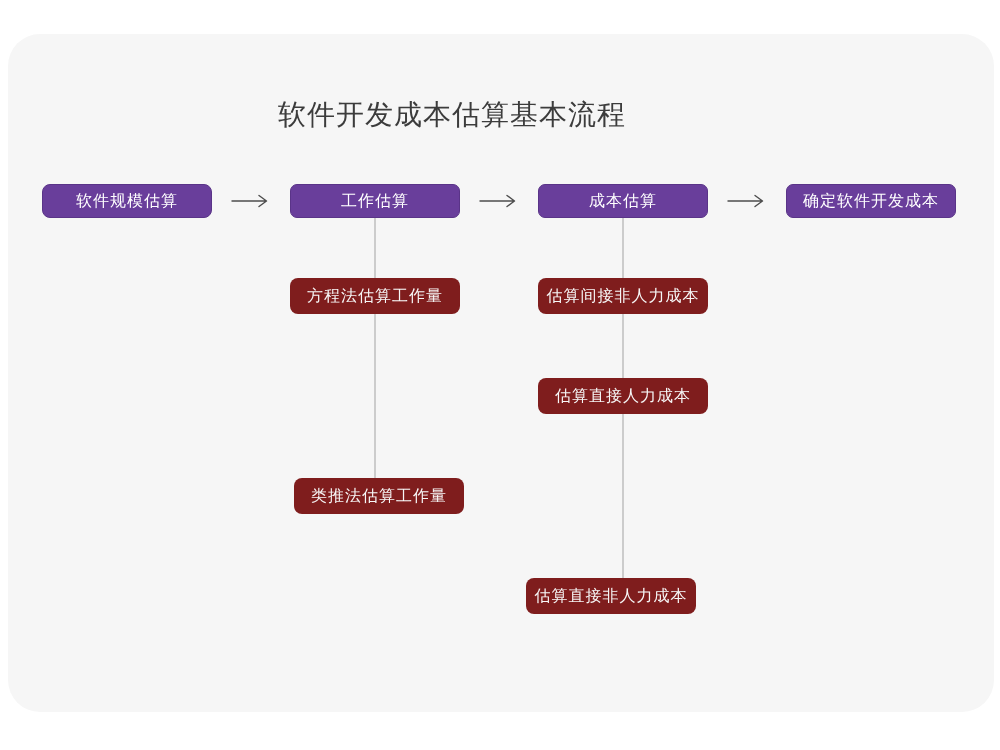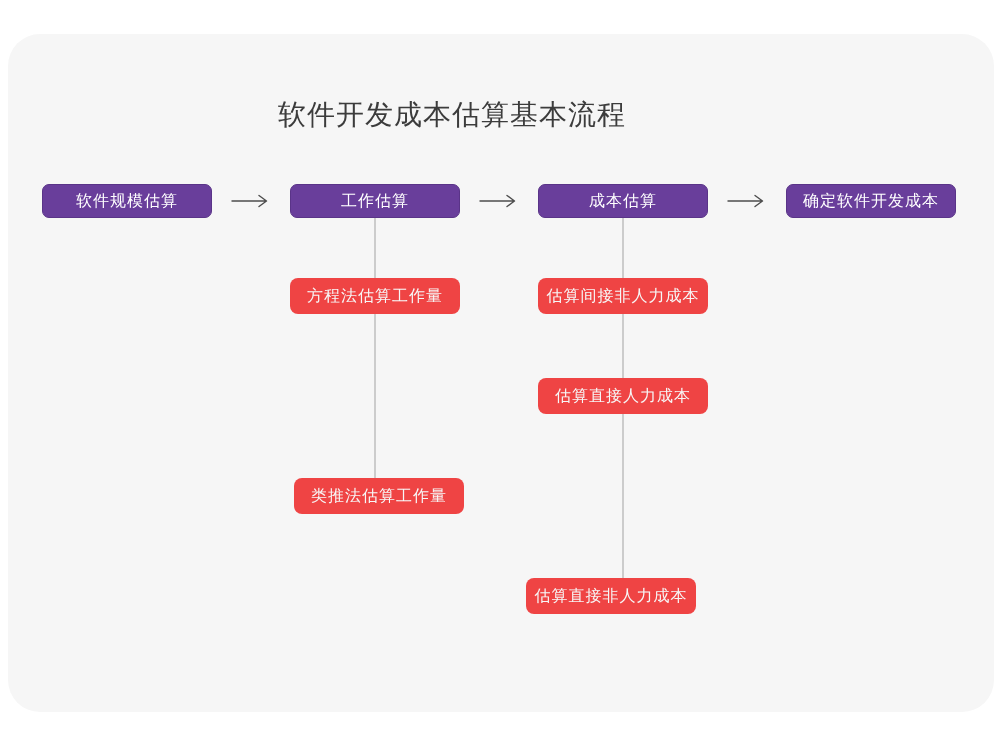--- a/index.html
+++ b/index.html
@@ -43,21 +43,21 @@
   }
   .node-main {
     height: 34px;
     background: #693e9b;
     border: 1px solid #5a3488;
     border-radius: 7px;
     color: #ffffff;
   }
   .node-sub {
     height: 36px;
-    background: #ef4444;
+    background: #7f1d1d;
     border-radius: 8px;
     color: #f7f7f7;
   }
 
   .vline {
     position: absolute;
     width: 2px;
     background: #cccccc;
     z-index: 1;
   }
@@ -74,21 +74,21 @@
 
 <div class="stage">
 
   <div class="card"></div>
 
   <h1 class="diagram-title">软件开发成本估算基本流程</h1>
 
   <div class="vline" style="left:374px; top:218px; height:262px;"></div>
   <div class="vline" style="left:622px; top:218px; height:362px;"></div>
 
-  <div class="node node-main" style="left:42px; top:184px;">
+  <div class="node node-main" style="left:42px; top:184px;border-radius:8px;">
     <span>软件规模估算</span>
   </div>
 
   <div class="arrow" style="left:231px; top:194px;">
     <svg viewBox="0 0 38 14" xmlns="http://www.w3.org/2000/svg">
       <path d="M1 7 H35 M28 1.5 L35.5 7 L28 12.5" fill="none" stroke="#4d4d4d" stroke-width="1.4" stroke-linecap="round" stroke-linejoin="round"></path>
     </svg>
   </div>
 
   <div class="node node-main" style="left:290px; top:184px;">

